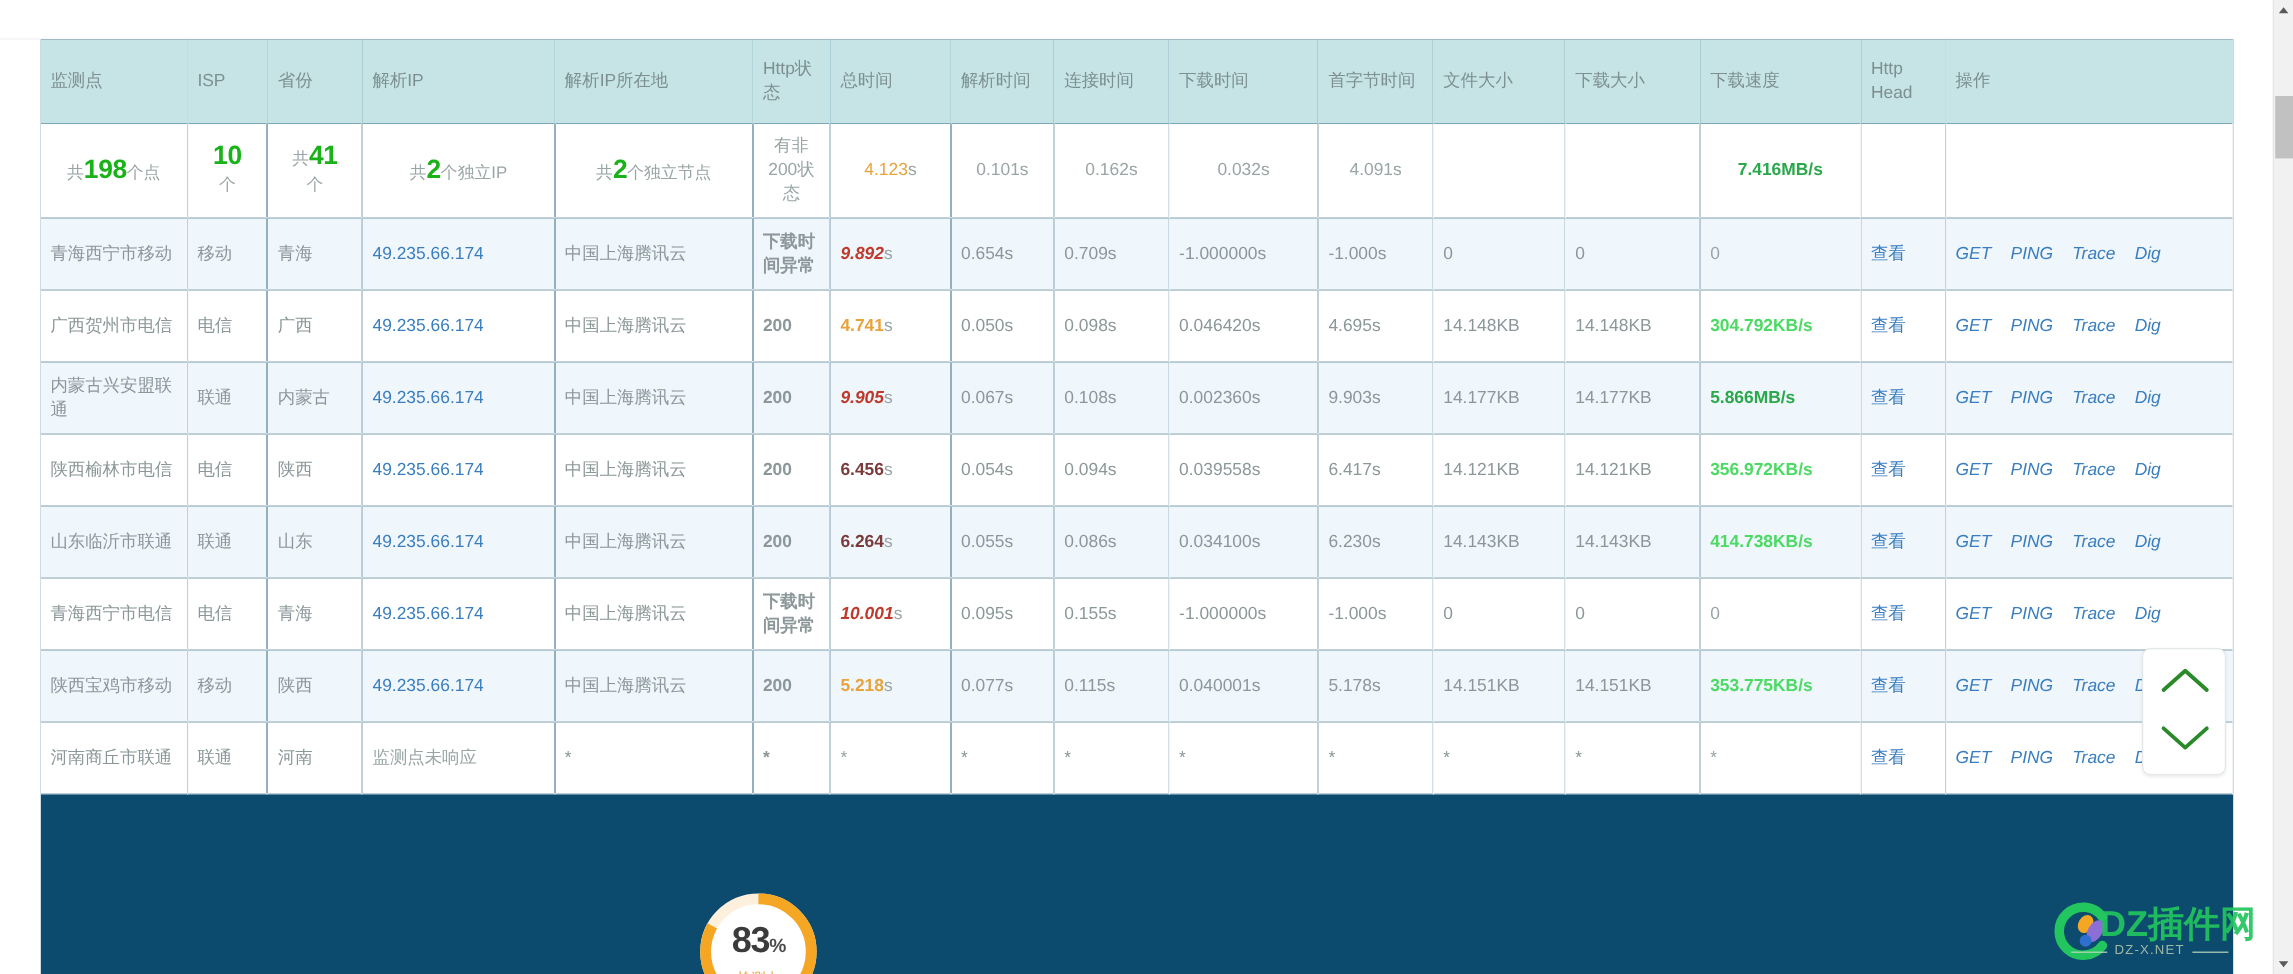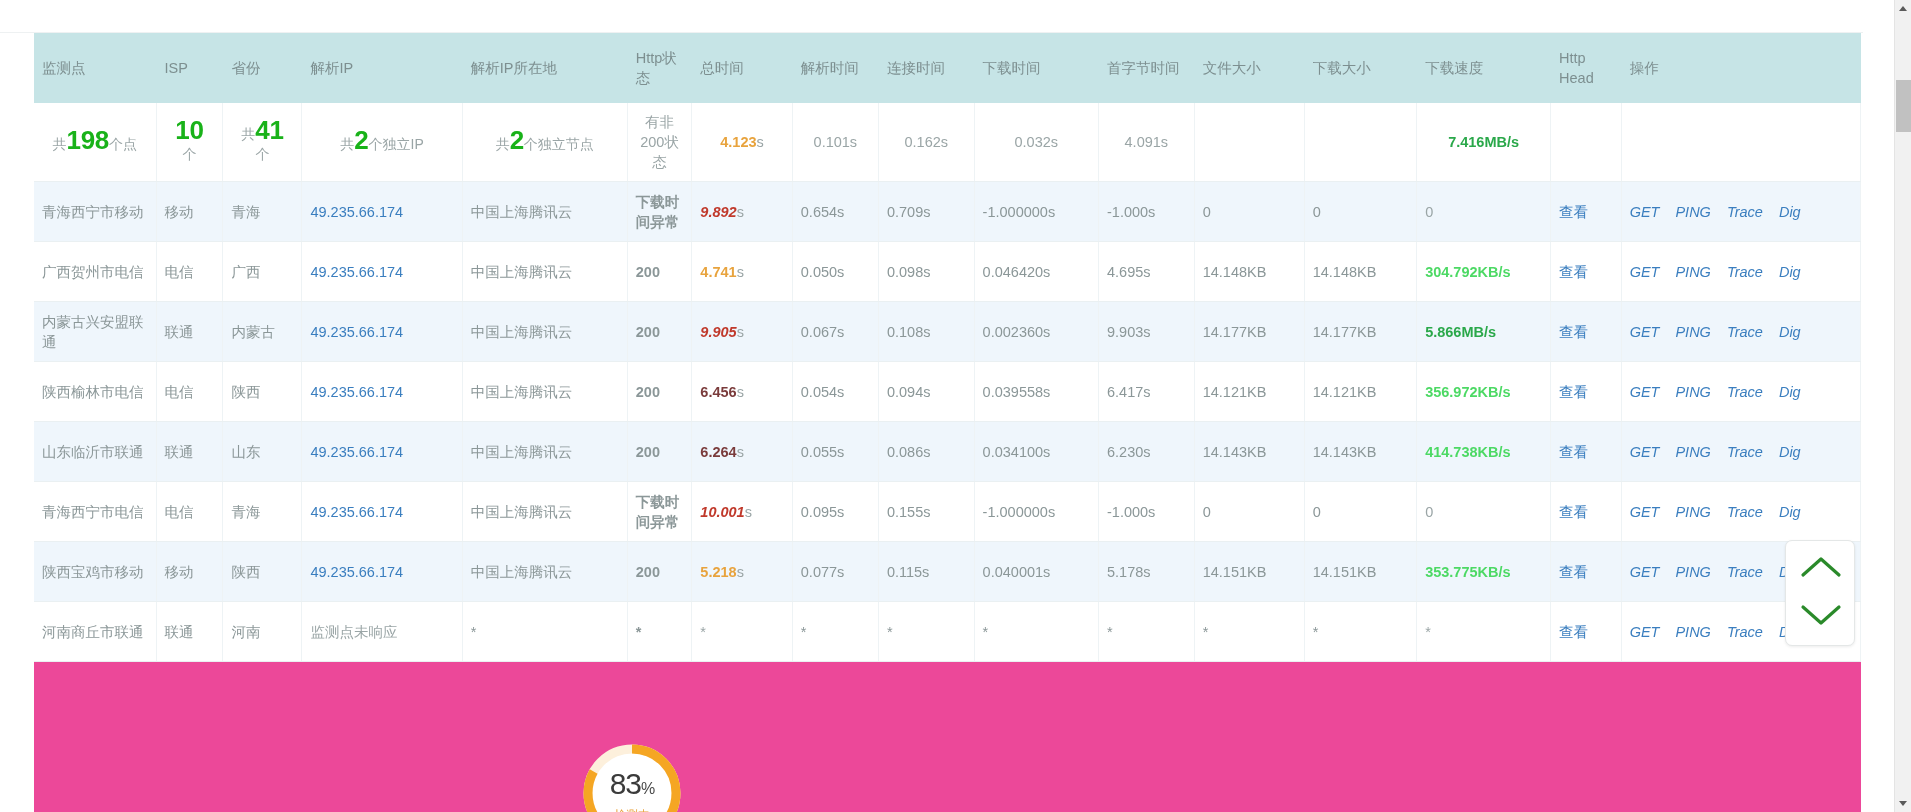--- a/index.html
+++ b/index.html
@@ -33,21 +33,21 @@
   }
 
   
   .table-wrap {
     position: absolute;
     left: 34px;
     top: 33px;
     width: 1827px;
     height: 779px;
     overflow: hidden;
-    background: #ec4899;
+    background: #0c4a6e;
   }
 
   table.result {
     border-collapse: collapse;
     width: 1827px;
     table-layout: fixed;
     font-size: 14px;
     color: #7b8a8b;
   }
   table.result th {
@@ -80,26 +80,26 @@
   tr.summary td {
     text-align: center;
     height: 76px;
     color: #9aa5a6;
     font-size: 14.5px;
     border-bottom: 1px solid #eaf0f2;
   }
   tr.summary td.left-sum { text-align: center; }
   .big-num {
     color: #19b219;
-    font-size: 26px;
+    font-size: 22px;
     font-weight: bold;
     letter-spacing: -0.3px;
   }
   .small-label { color: #9aa5a6; font-size: 14px; }
-  .sum-total { color: #e8a33d; font-weight: bold; }
+  .sum-total { color: #e8a33d; font-weight: normal; }
   .sum-speed { color: #2aa84a; font-weight: bold; }
   .sum-plain { color: #9aa5a6; }
   .sum-http { color: #9aa5a6; line-height: 19px; }
 
   
   .ip-link { color: #3a7ebf; text-decoration: none; }
   .val-dim { color: #9aa5a6; }
   .node-name { color: #6e7b7d; }
   .status-bad { color: #9aa5a6; line-height: 19px; font-weight: bold; }
   .t-red { color: #c0392b; font-weight: bold; font-style: italic; }
@@ -205,21 +205,21 @@
     width: 112px; height: 112px;
   }
   .progress-widget .label {
     position: absolute;
     left: 0; top: 30px;
     width: 112px;
     text-align: center;
     font-family: "Liberation Sans", sans-serif;
     font-size: 30px;
     color: #3b3b3b;
-    font-weight: normal;
+    font-weight: bold;
     letter-spacing: -1px;
   }
   .progress-widget .label .pct {
     font-size: 16px;
     color: #4a4a4a;
   }
   .progress-widget .sub {
     position: absolute;
     left: 0; top: 70px;
     width: 112px;
@@ -514,20 +514,30 @@
     <div class="pcircle">
       <svg width="112" height="112" viewBox="0 0 112 112">
         <circle cx="56" cy="56" r="44" fill="#ffffff" stroke="#fdf0dc" stroke-width="9"></circle>
         <circle cx="56" cy="56" r="44" fill="none" stroke="#f5a623" stroke-width="9" stroke-linecap="butt" stroke-dasharray="229.5 276.5" transform="rotate(-90 56 56)"></circle>
       </svg>
       <div class="label"><span>83</span><span class="pct">%</span></div>
       <div class="sub">检测中</div>
     </div>
   </div>
 
+  <div class="watermark">
+    <svg class="wm-logo" width="52" height="52" viewBox="0 0 52 52">
+      <path d="M44 14 A20 20 0 1 0 44 38" fill="none" stroke="#22c55e" stroke-width="8" stroke-linecap="round"></path>
+      <ellipse cx="30" cy="20" rx="6" ry="8" transform="rotate(30 30 20)" fill="#f5a623"></ellipse>
+      <ellipse cx="38" cy="26" rx="6" ry="10" transform="rotate(30 38 26)" fill="#8b6fd6"></ellipse>
+      <circle cx="30" cy="34" r="5" fill="#2f6fd0"></circle>
+    </svg>
+    <div class="wm-text">DZ插件网</div>
+    <div class="wm-sub">DZ-X.NET</div>
+  </div>
 
   <div class="scrollbar-track">
     <div class="scroll-arrow-top"></div>
     <div class="scroll-thumb"></div>
     <div class="scroll-arrow-bottom"></div>
   </div>
 
 </div>
 
 </body></html>

